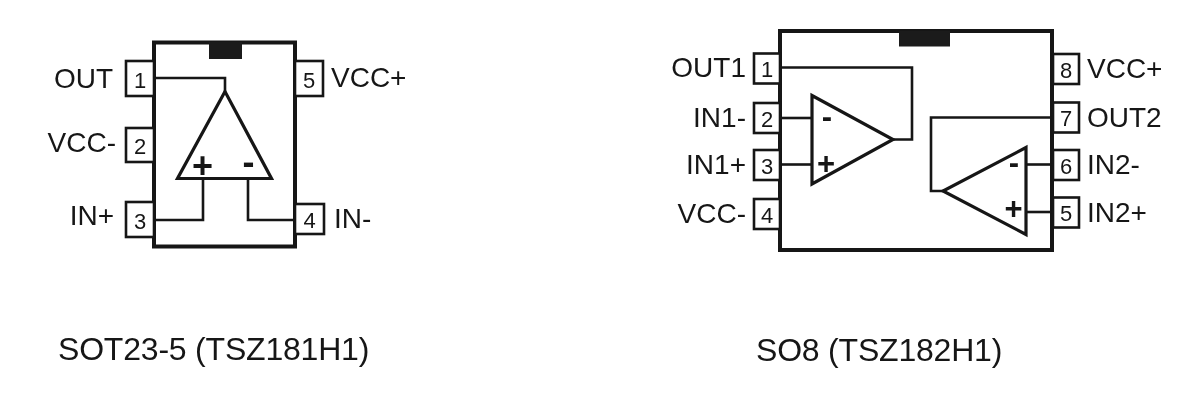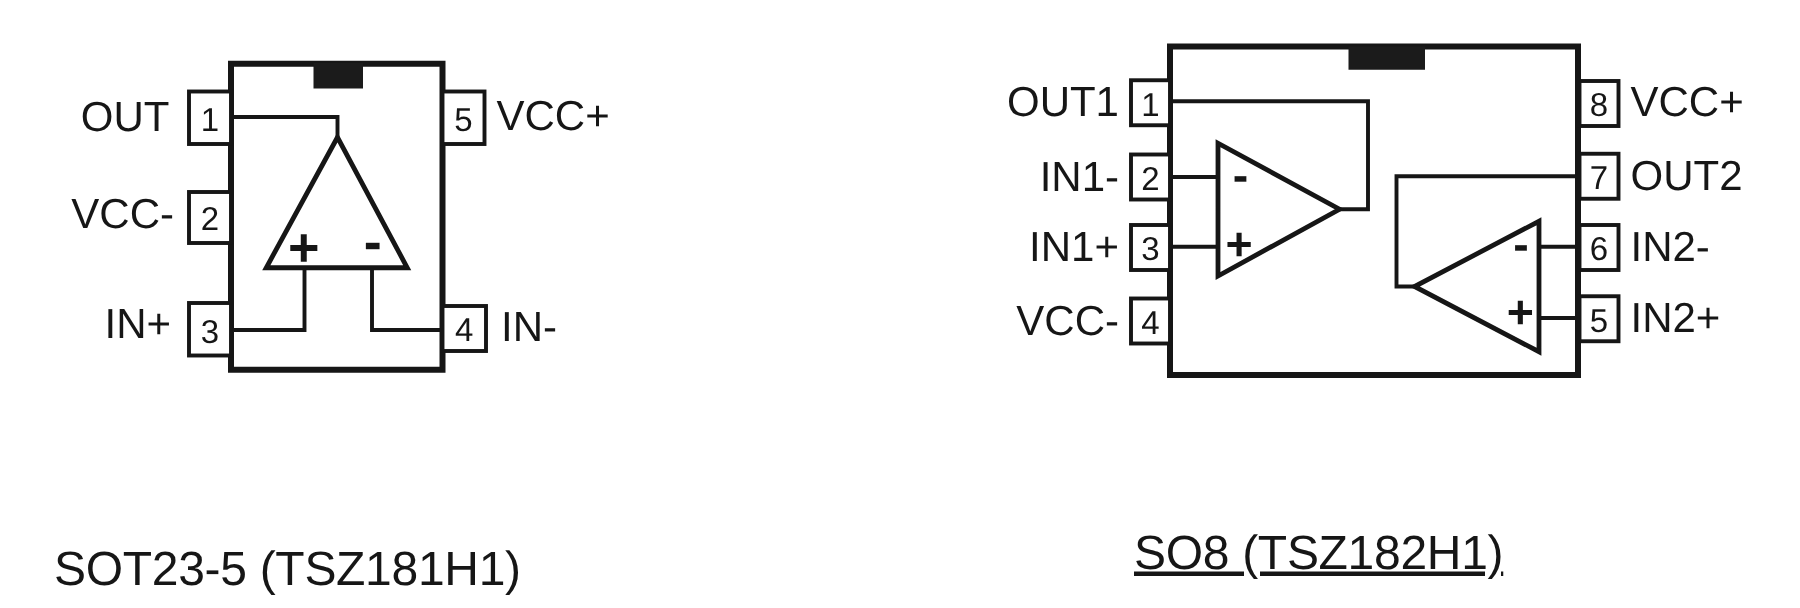--- a/index.html
+++ b/index.html
@@ -13,22 +13,22 @@
   }
   .diagram-svg { position: absolute; left: 0; top: 0; }
   .caption {
     position: absolute;
     font-size: 32px;
     line-height: 1;
     color: #161616;
     letter-spacing: -0.2px;
     white-space: nowrap;
   }
-  #caption-sot23 { left: 36px; top: 333px; margin-top: 30px; }
-  #caption-so8  { left: 756px; top: 352px; text-decoration: underline; }
+  #caption-sot23 { left: 58px; top: 333px; }
+  #caption-so8  { left: 756px; top: 334px; }
 
   
   .pkg-body { fill: #ffffff; stroke: #161616; stroke-width: 4; }
   .pkg-tab  { fill: #1b1b1b; stroke: none; }
   .pinbox   { fill: #ffffff; stroke: #161616; stroke-width: 2.6; }
   .wire     { fill: none; stroke: #161616; stroke-width: 2.6; }
   .tri      { fill: #ffffff; stroke: #161616; stroke-width: 3.2; stroke-linejoin: miter; }
   .lbl  { fill: #161616; font-size: 28px; font-family: "Liberation Sans", sans-serif; }
   .num  { fill: #161616; font-size: 22px; font-family: "Liberation Sans", sans-serif; }
   .sign { fill: #161616; font-size: 36px; font-weight: 700; font-family: "Liberation Sans", sans-serif; }

